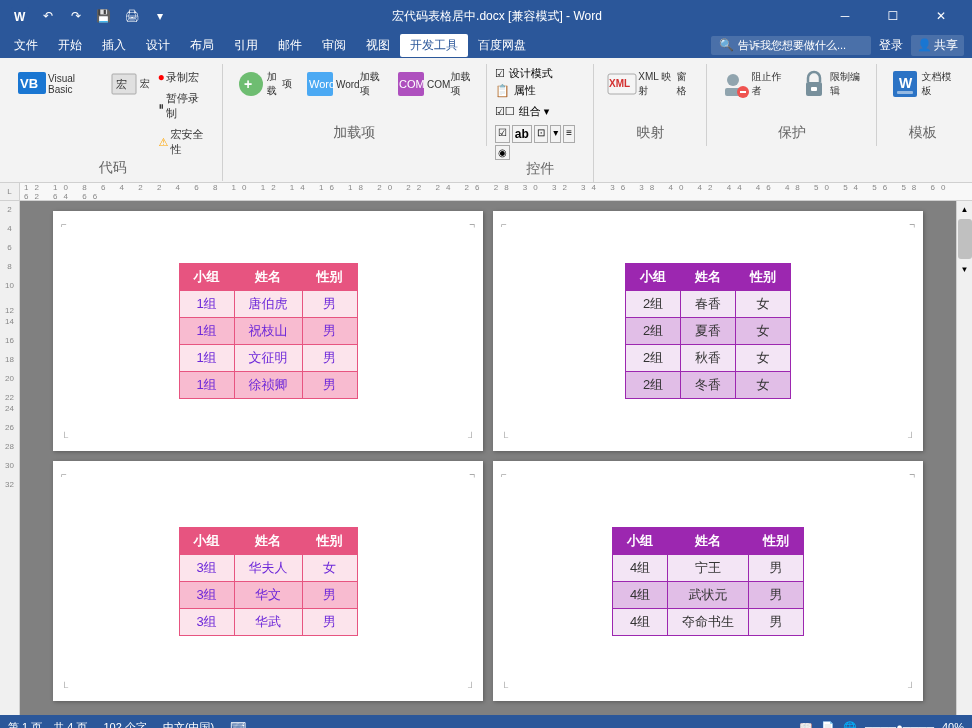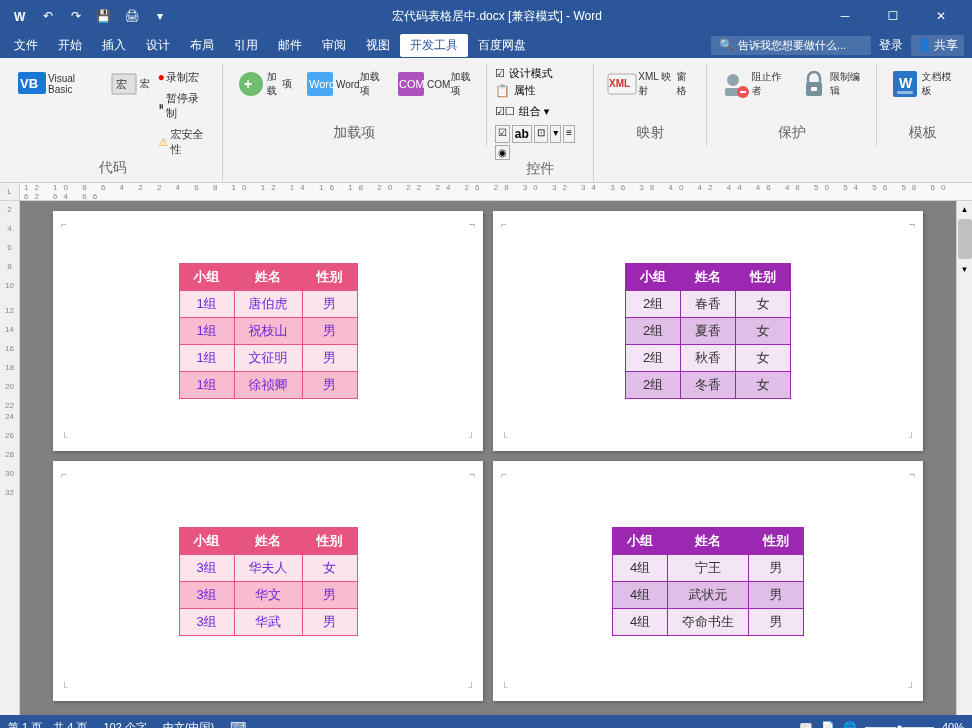--- a/index.html
+++ b/index.html
@@ -409,21 +409,21 @@
 
 <div style="display:flex; height:calc(728px - 32px - 26px - 114px - 18px - 24px); min-height:0;">
 
   <div style="width:20px; background:#f0f0f0; border-right:1px solid #d0d0d0; overflow:hidden; display:flex; flex-direction:column; align-items:center; padding-top:4px; font-size:8px; color:#888;">
     <div>2</div>
       <div style="margin-top:10px;">4</div>
       <div style="margin-top:10px;">6</div>
     <div style="margin-top:10px;">8</div>
       <div style="margin-top:10px;">10</div>
     <div style="margin-top:16px;">12</div>
-      <div style="margin-top:10px;">14</div>
+      <div style="margin-top:2px;">14</div>
     <div style="margin-top:10px;">16</div>
       <div style="margin-top:10px;">18</div>
     <div style="margin-top:10px;">20</div>
       <div style="margin-top:10px;">22</div>
     <div style="margin-top:2px;text-align:center;">24</div>
       <div style="margin-top:10px;">26</div>
     <div style="margin-top:10px;">28</div>
       <div style="margin-top:10px;">30</div>
     <div style="margin-top:10px;">32</div>
   </div>

